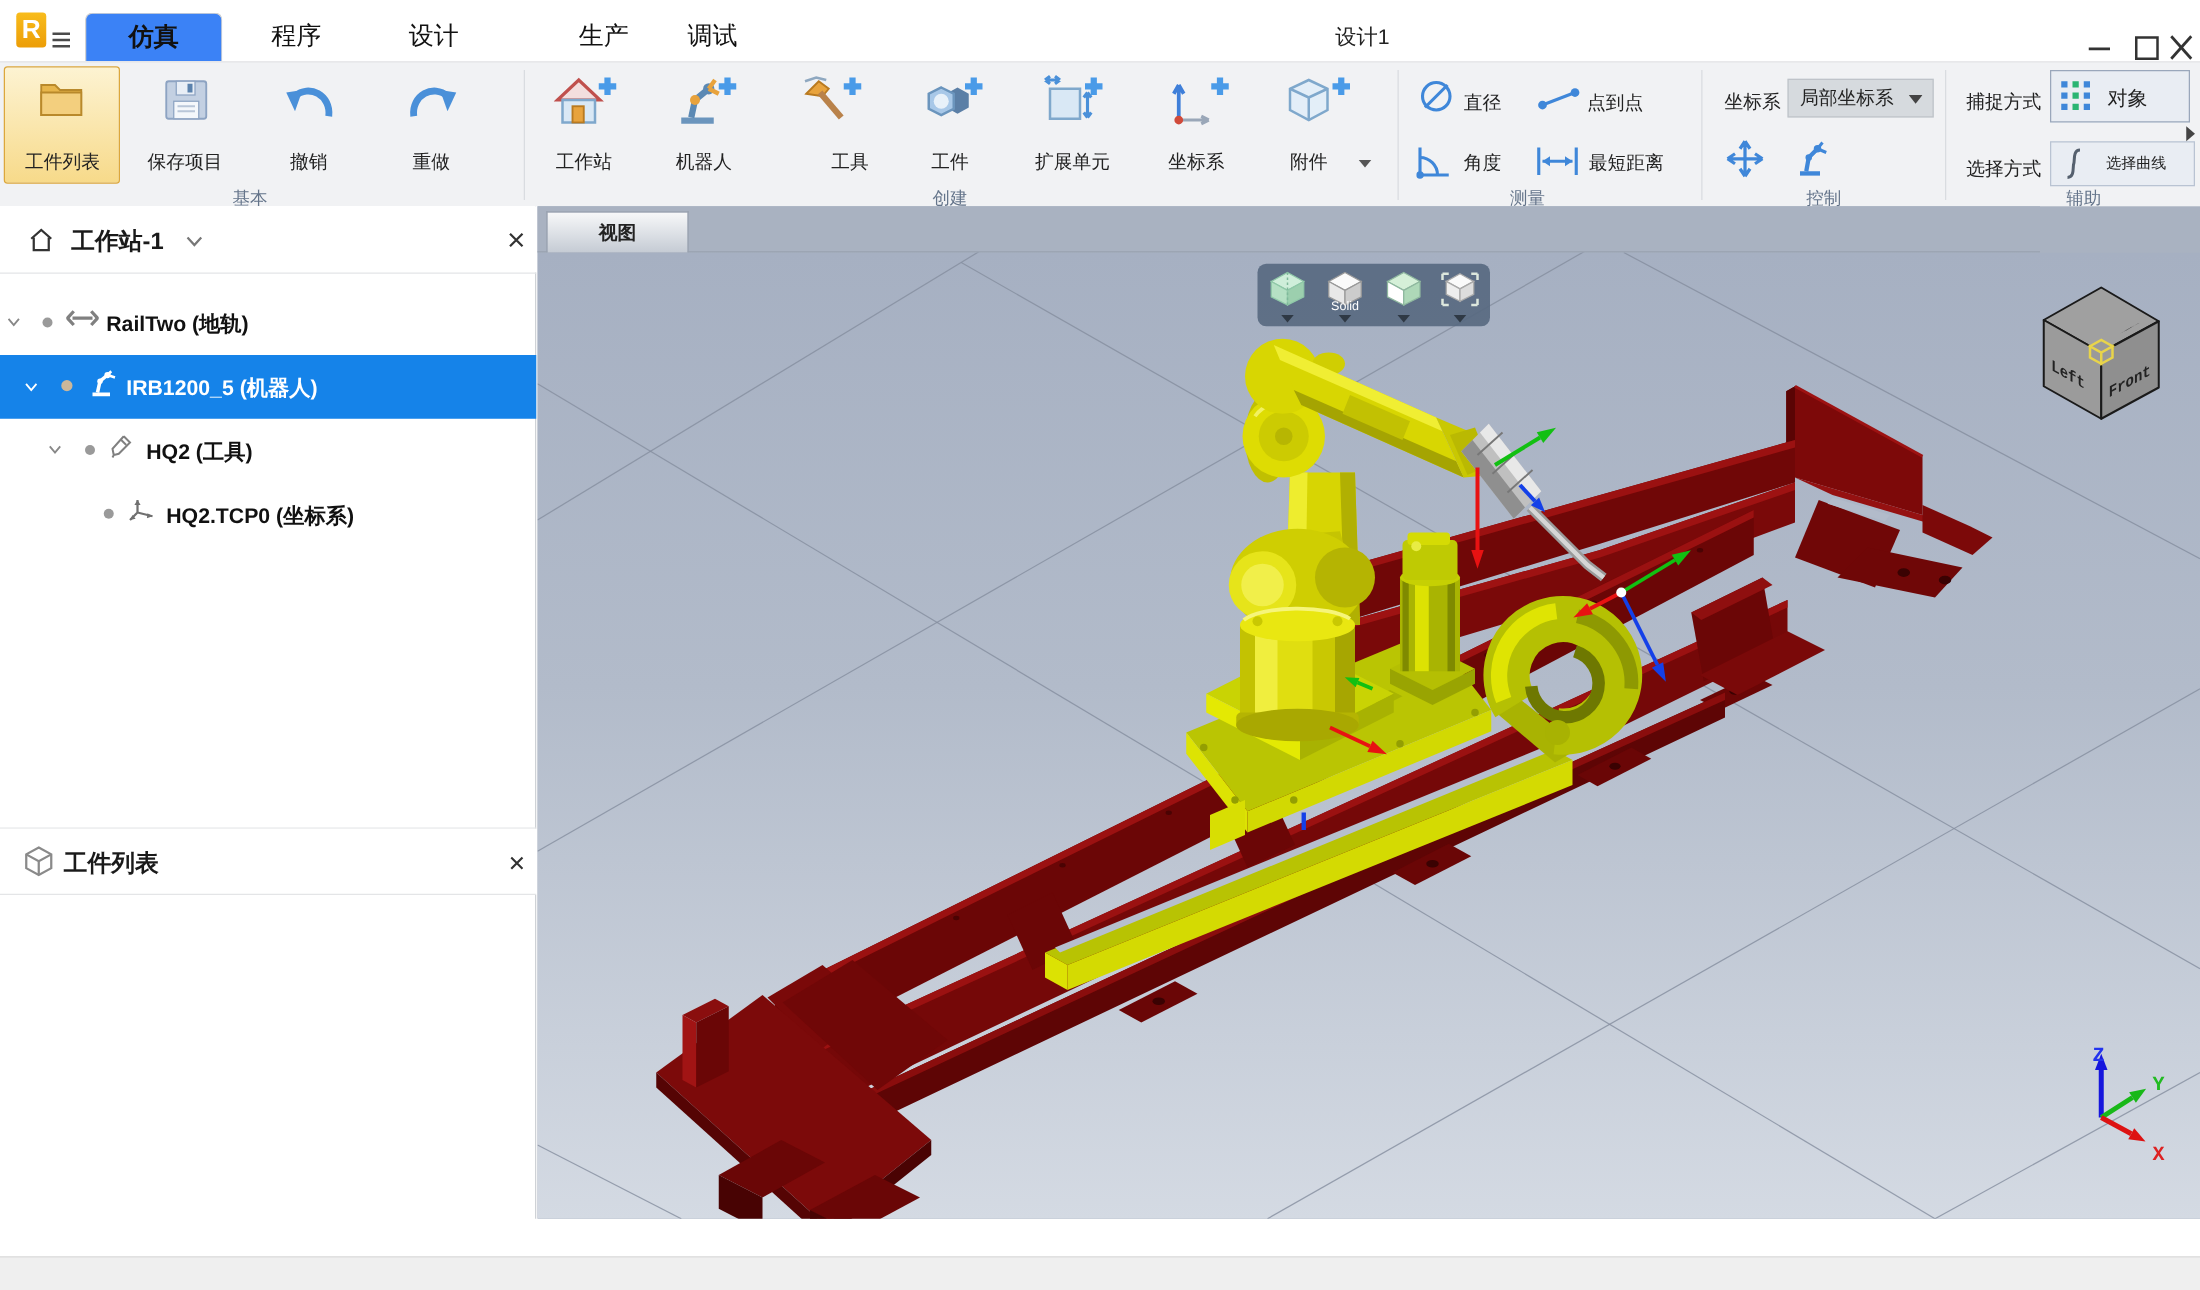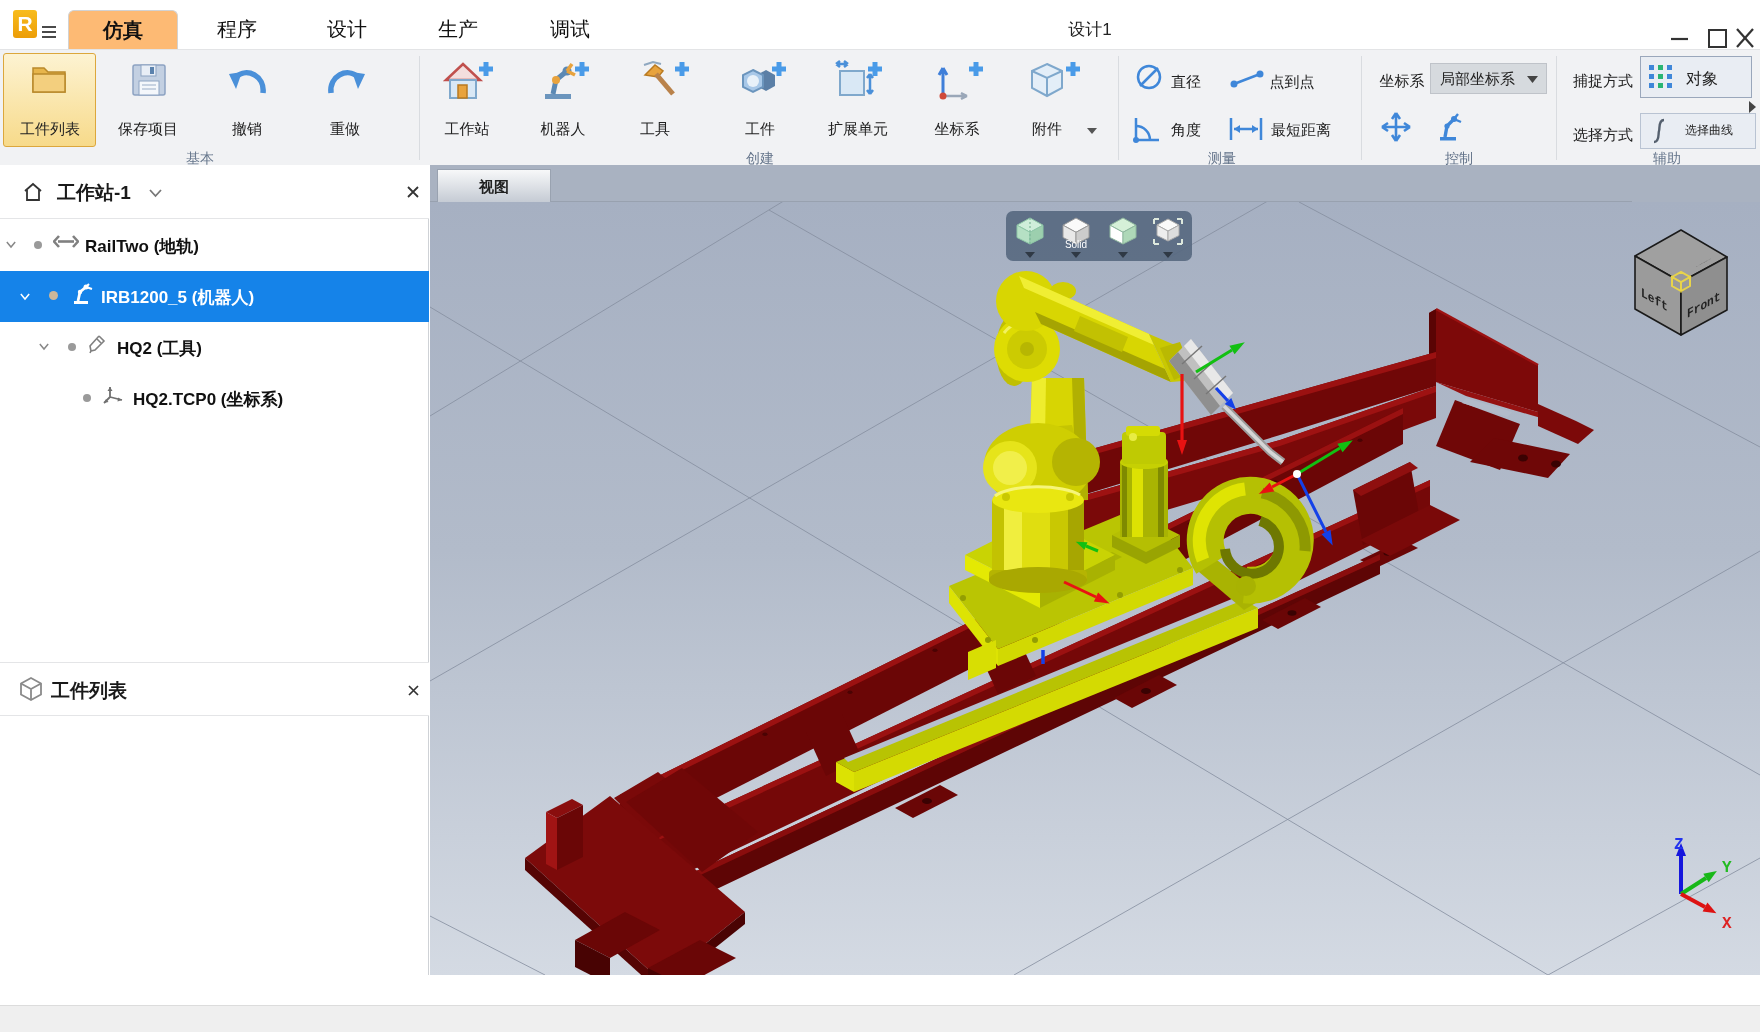--- a/index.html
+++ b/index.html
@@ -8,37 +8,37 @@
 .abs { position:absolute; }
 
 
 #titlebar { position:absolute; left:0; top:0; width:1760px; height:49px; background:#fff; }
 #rlogo { position:absolute; left:13px; top:10px; width:24px; height:28px; border-radius:3px;
   background:linear-gradient(180deg,#f8bc1c,#ec9d07); color:#fff; font-weight:bold; font-size:21px;
   text-align:center; line-height:28px; }
 #hamb { position:absolute; left:42px; top:26px; width:14px; height:12px; }
 #hamb div { height:2px; background:#4a4a4a; margin-bottom:3px; }
 .rtab { position:absolute; top:10px; height:39px; line-height:39px; text-align:center; font-size:20px; color:#111; }
-.rtab.active { background:#fdba74; border:1px solid #d2d2d2; border-bottom:none; border-radius:6px 6px 0 0; font-weight:bold; }
+.rtab.active { background:#3b82f6; border:1px solid #d2d2d2; border-bottom:none; border-radius:6px 6px 0 0; font-weight:bold; }
 #wintitle { position:absolute; left:1000px; top:18px; width:180px; text-align:center; font-size:17px; color:#222; }
 .winbtn { position:absolute; top:22px; }
 
 
 #ribbon { position:absolute; left:0; top:49px; width:1760px; height:116px; background:#f1f2f4; border-top:1px solid #e3e4e6;}
 .rsep { position:absolute; top:6px; width:1px; height:104px; background:#d9dce0; }
 .rbtn-label { position:absolute; font-size:15px; color:#222; text-align:center; white-space:nowrap; }
 .rgrp { position:absolute; top:100px; font-size:14px; color:#64748a; text-align:center; }
 .ricon { position:absolute; }
 
 
 #leftpanel { position:absolute; left:0; top:165px; width:429px; height:810px; background:#fff; border-right:1px solid #cfd2d6; }
 .phead { position:absolute; left:0; width:437px; height:53px; background:#fff; }
 .phead .ptitle { position:absolute; left:57px; top:15px; font-size:19px; font-weight:bold; color:#1a1a1a; }
 .hr { position:absolute; left:0; width:429px; height:1px; background:#e4e5e7; }
-.trow { position:absolute; left:0; width:429px; height:51px; font-size:17px; font-weight:bold; color:#111; }
+.trow { position:absolute; left:0; width:429px; height:51px; font-size:17px; font-weight:bold; color:#111;margin-top:13px; }
 .trow .lbl { position:absolute; top:15px; }
 .chev { position:absolute; width:10px; height:10px; }
 
 
 #btabs { position:absolute; left:0; top:975px; width:1760px; height:30px; background:#fff; }
 .btab { position:absolute; top:3px; height:26px; border:1px solid #adadad; border-radius:4px; background:#fff;
   font-size:15px; color:#222; text-align:center; line-height:24px; }
 #statusbar { position:absolute; left:0; top:1005px; width:1760px; height:27px; background:#efefef; border-top:1px solid #dcdcdc; }
 
 
@@ -55,21 +55,21 @@
   <div id="titlebar">
     <div id="rlogo">R</div>
     <div id="hamb">
         <div></div>
         <div></div>
         <div></div>
       </div>
     <div class="rtab active" style="left:68px;width:110px;">仿真</div>
     <div class="rtab" style="left:192px;width:90px;">程序</div>
     <div class="rtab" style="left:302px;width:90px;">设计</div>
-    <div class="rtab" style="left:413px;width:90px;">生产</div>
+    <div class="rtab" style="left:413px;width:90px;text-align:right;">生产</div>
     <div class="rtab" style="left:525px;width:90px;">调试</div>
     <div id="wintitle">设计1</div>
     <svg class="winbtn" style="left:1665px;top:20px" width="95" height="28" viewBox="0 0 95 28">
       <line x1="6" y1="19" x2="23" y2="19" stroke="#333" stroke-width="2.2"></line>
       <rect x="44" y="10" width="17" height="17" fill="none" stroke="#333" stroke-width="2"></rect>
       <line x1="72" y1="9" x2="88" y2="27" stroke="#333" stroke-width="2.2"></line>
       <line x1="88" y1="9" x2="72" y2="27" stroke="#333" stroke-width="2.2"></line>
     </svg>
   </div>
 
@@ -132,21 +132,21 @@
       <path d="M43 4 v14 M36 11 h14" stroke="#4a9be8" stroke-width="5"></path>
     </svg>
     <div class="rbtn-label" style="left:539px;top:70px;width:48px;">机器人</div>
 
     <svg class="ricon" style="left:639px;top:8px" width="52" height="48" viewBox="0 0 52 48">
       <path d="M6 17 L16 7 L24 13 L19 19 Z" fill="#e8a33d" stroke="#b97a20" stroke-width="1.5"></path>
       <path d="M17 16 L34 36" stroke="#b9824a" stroke-width="5"></path>
       <path d="M5 7 L14 4 L22 6" fill="none" stroke="#8fa8c0" stroke-width="2"></path>
       <path d="M43 4 v14 M36 11 h14" stroke="#4a9be8" stroke-width="5"></path>
     </svg>
-    <div class="rbtn-label" style="left:639px;top:70px;width:32px;">工具</div>
+    <div class="rbtn-label" style="left:664px;top:70px;width:32px;">工具</div>
 
     <svg class="ricon" style="left:736px;top:8px" width="52" height="48" viewBox="0 0 52 48">
       <polygon points="30,12 39,17 39,28 30,33 21,28 21,17" fill="#5b7fa6"></polygon>
       <polygon points="17,12 27,17 27,29 17,34 7,29 7,17" fill="#a8c8e8" stroke="#6b95bd" stroke-width="2"></polygon>
       <circle cx="17" cy="23" r="6" fill="#e8f1f9"></circle>
       <path d="M43 4 v14 M36 11 h14" stroke="#4a9be8" stroke-width="5"></path>
     </svg>
     <div class="rbtn-label" style="left:744px;top:70px;width:32px;">工件</div>
 
     <svg class="ricon" style="left:832px;top:8px" width="52" height="48" viewBox="0 0 52 48">

